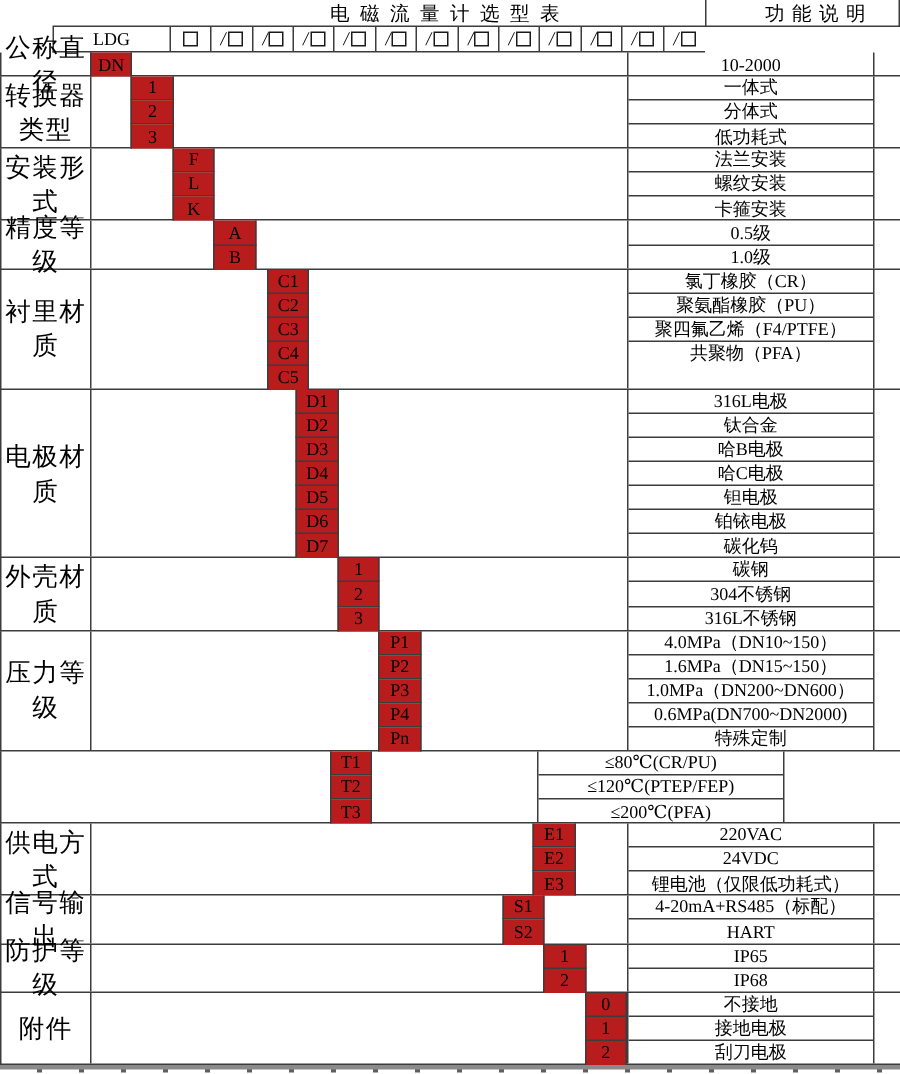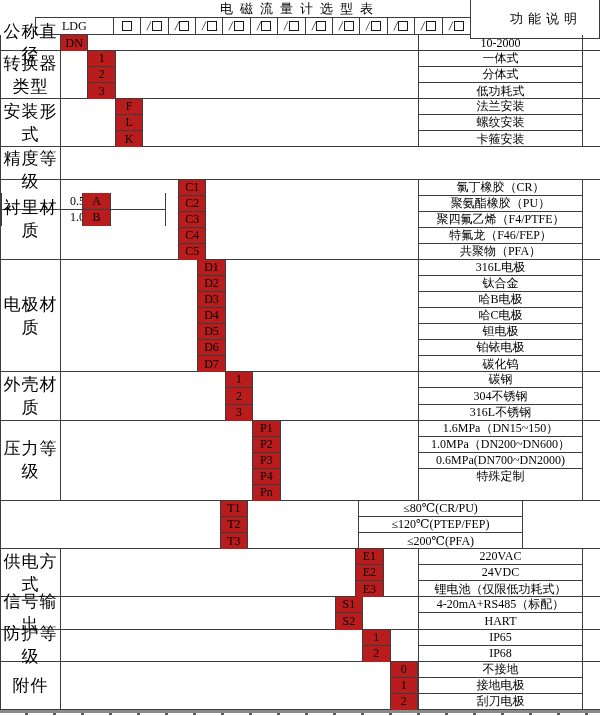--- a/index.html
+++ b/index.html
@@ -19,21 +19,21 @@
     text-align:center;font-size:13px;letter-spacing:7px;line-height:17px;
     padding-left:95px;white-space:nowrap;}
   .ldg-row{height:17px;border-bottom:1px solid var(--line);border-left:1px solid var(--line);
     display:flex;}
   .lcell{border-right:1px solid var(--line);height:16px;display:flex;align-items:center;justify-content:center;font-size:12px;}
   .llabel{width:78px;justify-content:flex-start;padding-left:26px;}
   .lbox,.lslot{width:var(--colw);}
   .lslot:last-child{border-right:none;}
   .sq{display:inline-block;width:10px;height:10px;border:1px solid #1a1a1a;background:#fff;}
   .slash{font-size:13px;margin-right:1px;transform:skewX(-8deg);display:inline-block;}
-  .desc-head{width:165px;height:39px;border-left:1px solid var(--line);border-right:1px solid var(--line);
+  .desc-head{width:165px;height:18px;border-left:1px solid var(--line);border-right:1px solid var(--line);
     border-bottom:1px solid var(--line);display:flex;align-items:center;justify-content:center;
     font-size:13px;letter-spacing:5px;padding-left:22px;}
 
   
   .group{display:flex;width:600px;border-bottom:1px solid var(--line);border-left:1px solid var(--line);}
   .glabel{width:60px;border-right:1px solid var(--line);display:flex;align-items:center;justify-content:center;
     font-size:17px;letter-spacing:1px;text-align:center;}
   .gmid{width:357px;position:relative;}
   .codestack{position:absolute;top:0;}
   .code{height:var(--rh);border-left:1px solid var(--line);border-right:1px solid var(--line);
@@ -153,21 +153,21 @@
             <div class="code">L</div>
             <div class="code">K</div>
           </div>
         </div>
         <div class="gdescs">
           <div class="drow">法兰安装</div>
           <div class="drow">螺纹安装</div>
           <div class="drow">卡箍安装</div>
         </div>
       </div>
-      <div class="group" style="height: 32.14px; flex-direction: column;">
+      <div class="group" style="height: 32.14px;">
         <div class="glabel">精度等级</div>
         <div class="gmid">
           <div class="codestack" style="left: 81.3846px; width: 28.4615px;">
             <div class="code">A</div>
             <div class="code">B</div>
           </div>
         </div>
         <div class="gdescs">
           <div class="drow">0.5级</div>
           <div class="drow">1.0级</div>
@@ -181,21 +181,20 @@
             <div class="code">C2</div>
             <div class="code">C3</div>
             <div class="code">C4</div>
             <div class="code">C5</div>
           </div>
         </div>
         <div class="gdescs">
           <div class="drow">氯丁橡胶（CR）</div>
           <div class="drow">聚氨酯橡胶（PU）</div>
           <div class="drow">聚四氟乙烯（F4/PTFE）</div>
-          <div class="drow">特氟龙（F46/FEP）</div>
           <div class="drow">共聚物（PFA）</div>
         </div>
       </div>
       <div class="group" style="height: 112.49px;">
         <div class="glabel">电极材质</div>
         <div class="gmid">
           <div class="codestack" style="left: 136.308px; width: 28.4615px;">
             <div class="code">D1</div>
             <div class="code">D2</div>
             <div class="code">D3</div>
@@ -235,20 +234,21 @@
         <div class="gmid">
           <div class="codestack" style="left: 191.231px; width: 28.4615px;">
             <div class="code">P1</div>
             <div class="code">P2</div>
             <div class="code">P3</div>
             <div class="code">P4</div>
             <div class="code">Pn</div>
           </div>
         </div>
         <div class="gdescs">
+          <div class="drow">4.0MPa（DN10~150）</div>
           <div class="drow">1.6MPa（DN15~150）</div>
           <div class="drow">1.0MPa（DN200~DN600）</div>
           <div class="drow">0.6MPa(DN700~DN2000)</div>
           <div class="drow">特殊定制</div>
         </div>
       </div>
       <div class="group" style="height: 48.21px;">
         <div class="gmid">
           <div class="codestack" style="left: 218.692px; width: 28.4615px;">
             <div class="code">T1</div>

